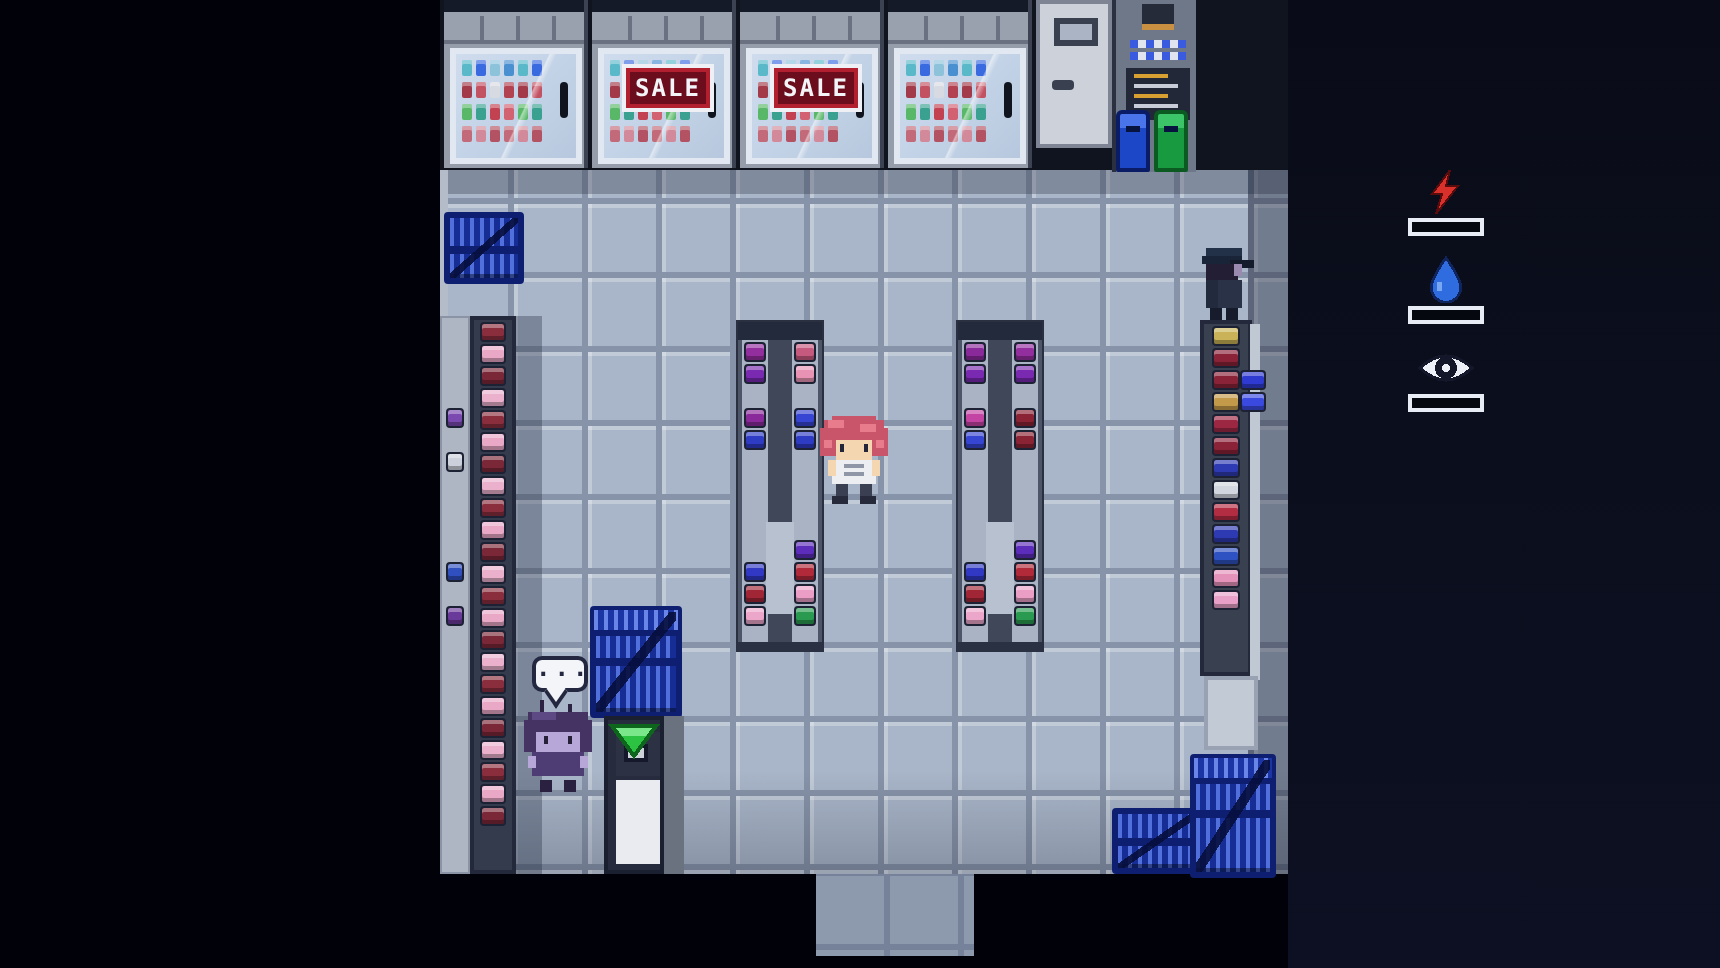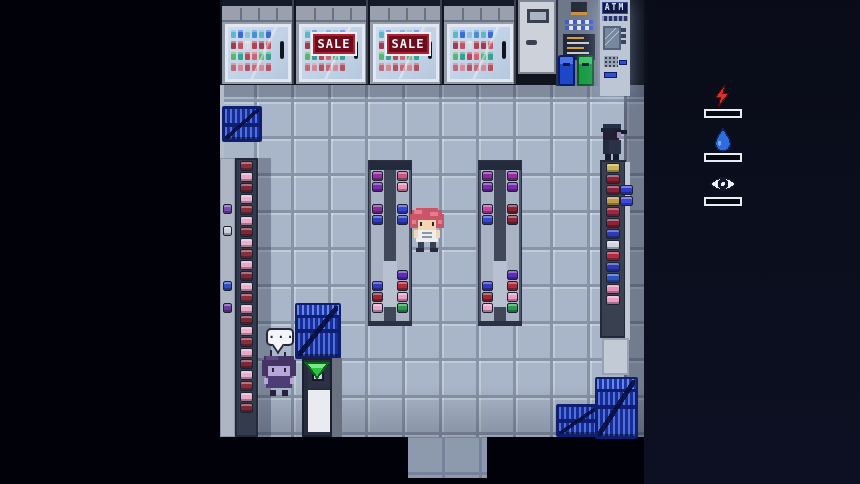--- a/index.html
+++ b/index.html
@@ -328,35 +328,20 @@
           <b></b>
           <b></b>
         </div>
     </div>
     <div class="trash trash-blue">
         <i></i>
       </div>
     <div class="trash trash-green">
         <i></i>
       </div>
-    <div class="atm">
-      <div class="atm-sign">ATM</div>
-      <div class="atm-sub"></div>
-      <div class="atm-screen">
-          <i></i>
-        </div>
-      <div class="atm-btns">
-        <i style="top:28px"></i>
-          <i style="top:34px"></i>
-          <i style="top:40px"></i>
-      </div>
-      <div class="atm-keypad"></div>
-      <div class="atm-slot1"></div>
-      <div class="atm-slot2"></div>
-    </div>
 
     <svg class="sprite sp-cap" viewBox="0 0 15 23">
       <rect x="3" y="1" width="9" height="3" fill="#223048"></rect>
       <rect x="2" y="3" width="10" height="2" fill="#1a2438"></rect>
       <rect x="9" y="4" width="6" height="2" fill="#141c2c"></rect>
       <rect x="3" y="5" width="8" height="4" fill="#241e34"></rect>
       <rect x="10" y="5" width="2" height="3" fill="#9a8ab0"></rect>
       <rect x="3" y="9" width="9" height="7" fill="#2a3248"></rect>
       <rect x="3" y="9" width="3" height="7" fill="#222a3e"></rect>
       <rect x="4" y="16" width="3" height="4" fill="#161c2c"></rect>

